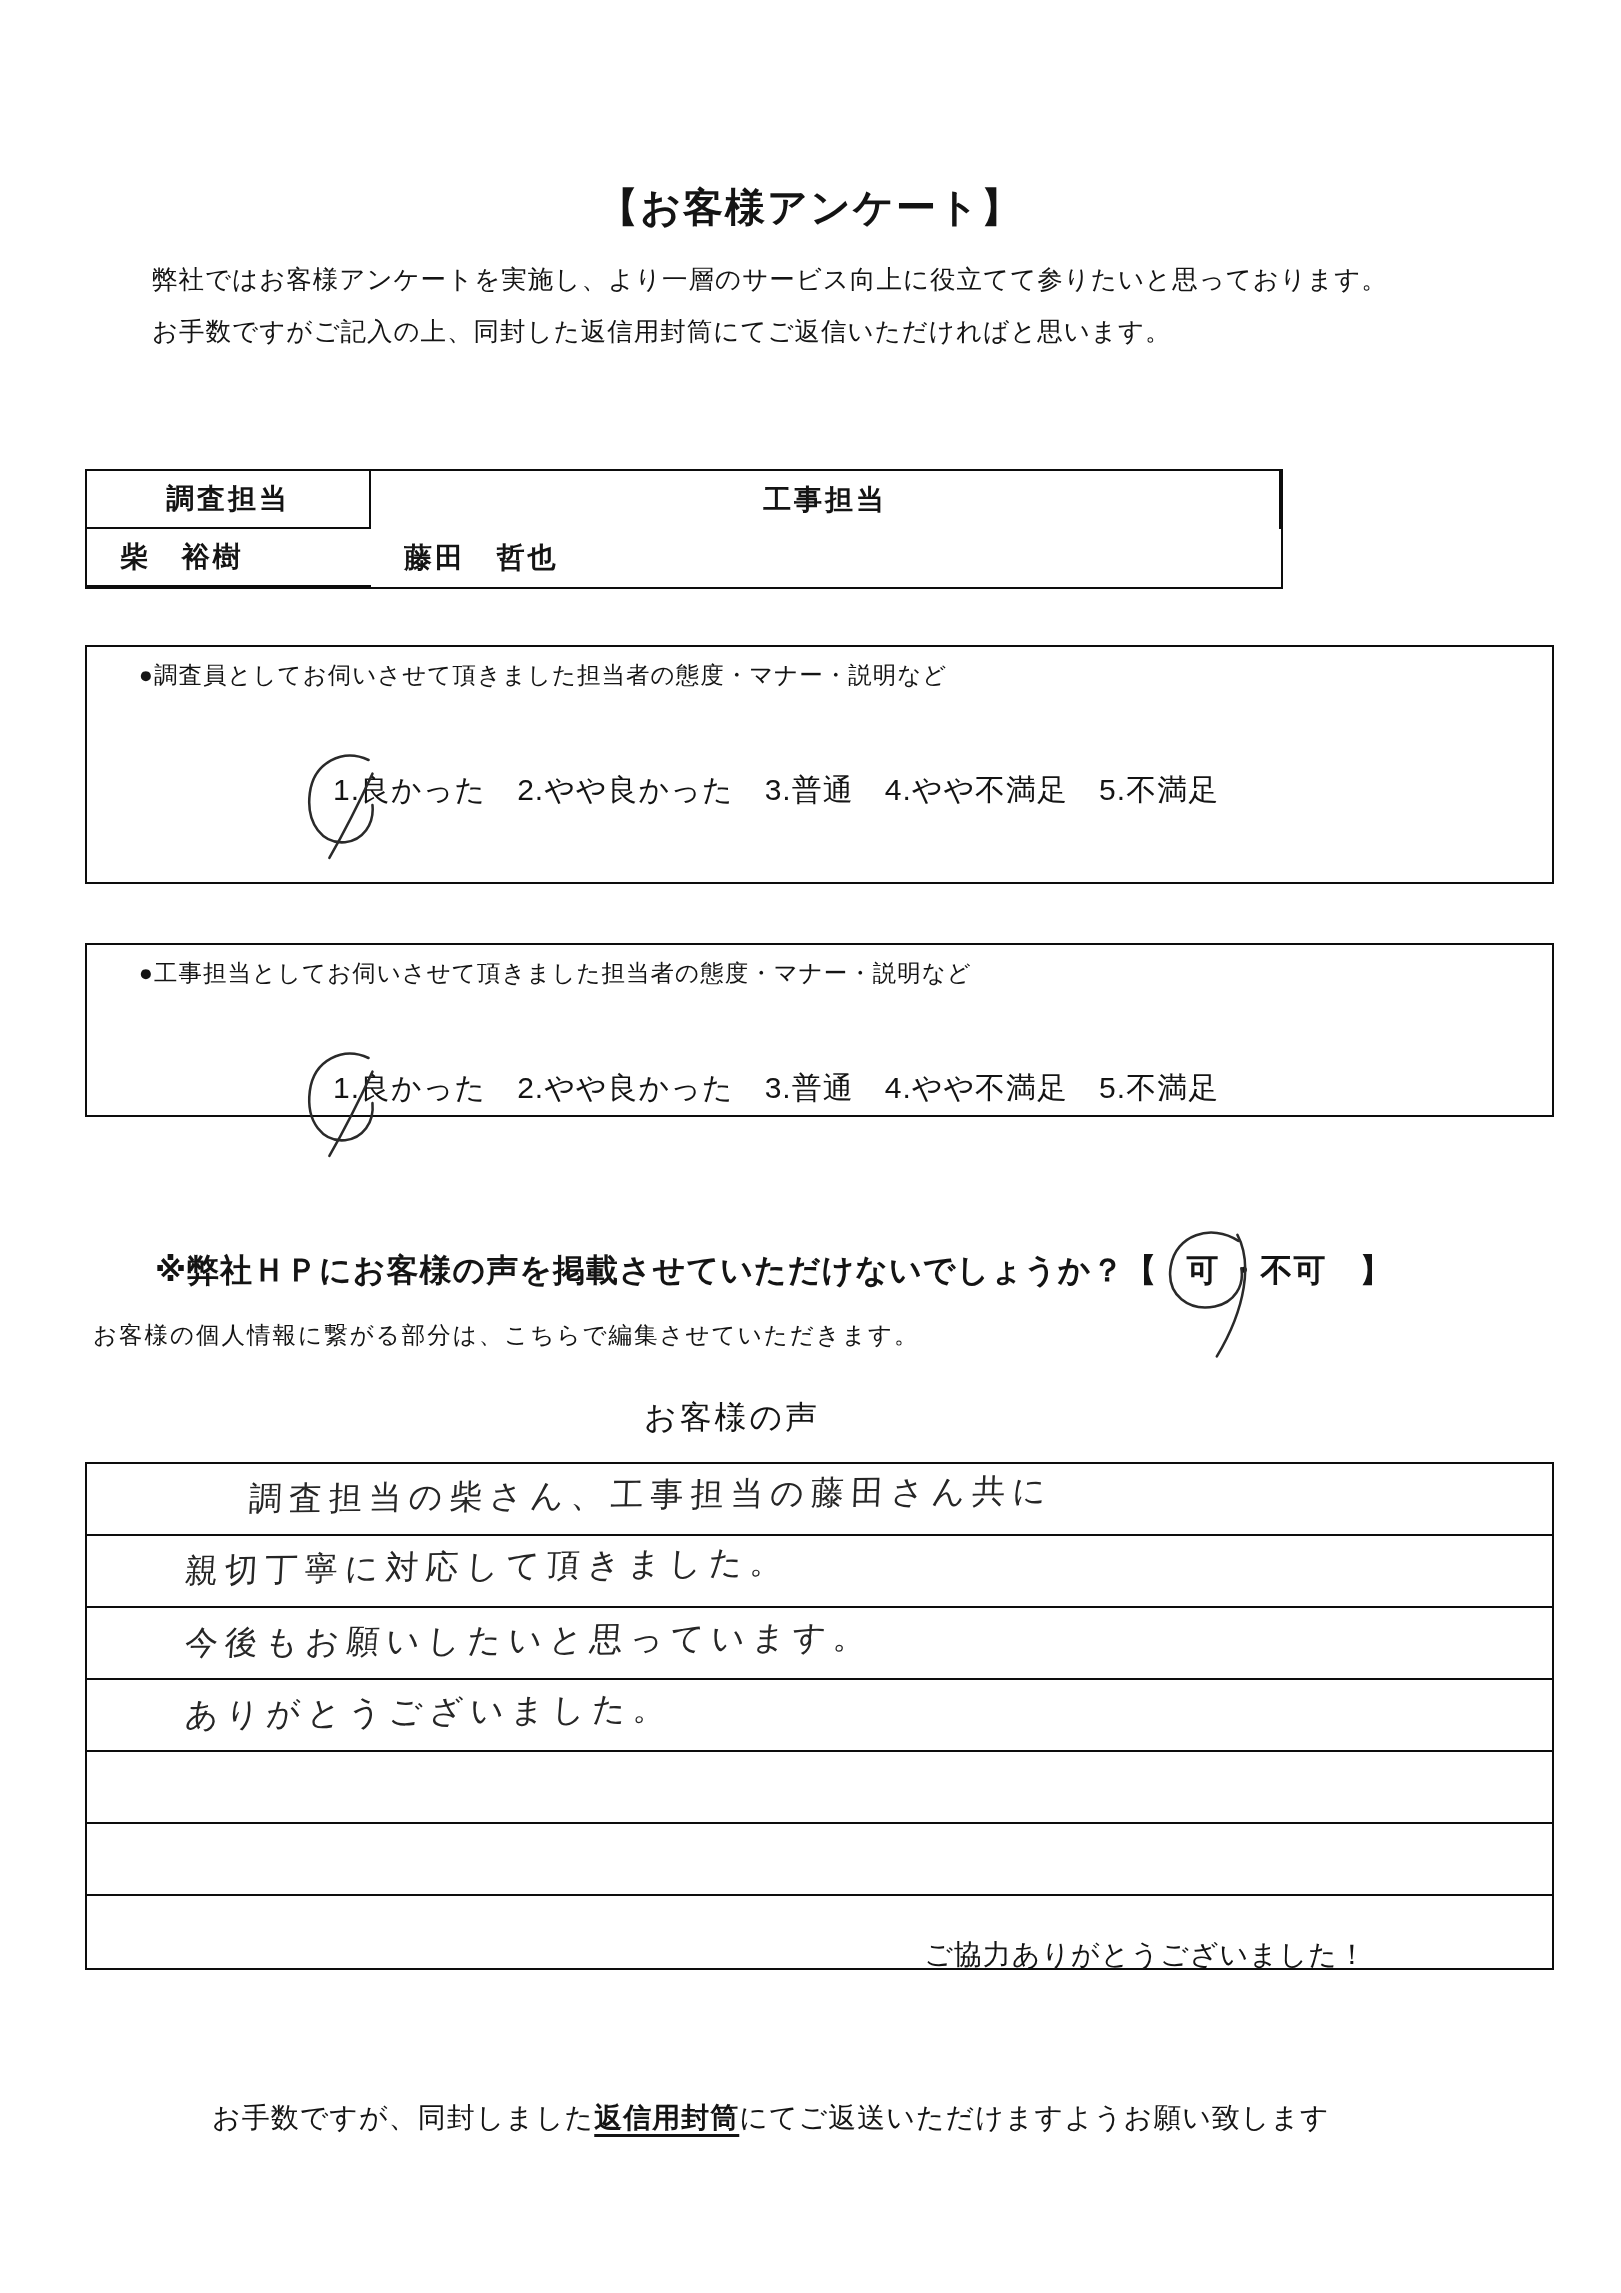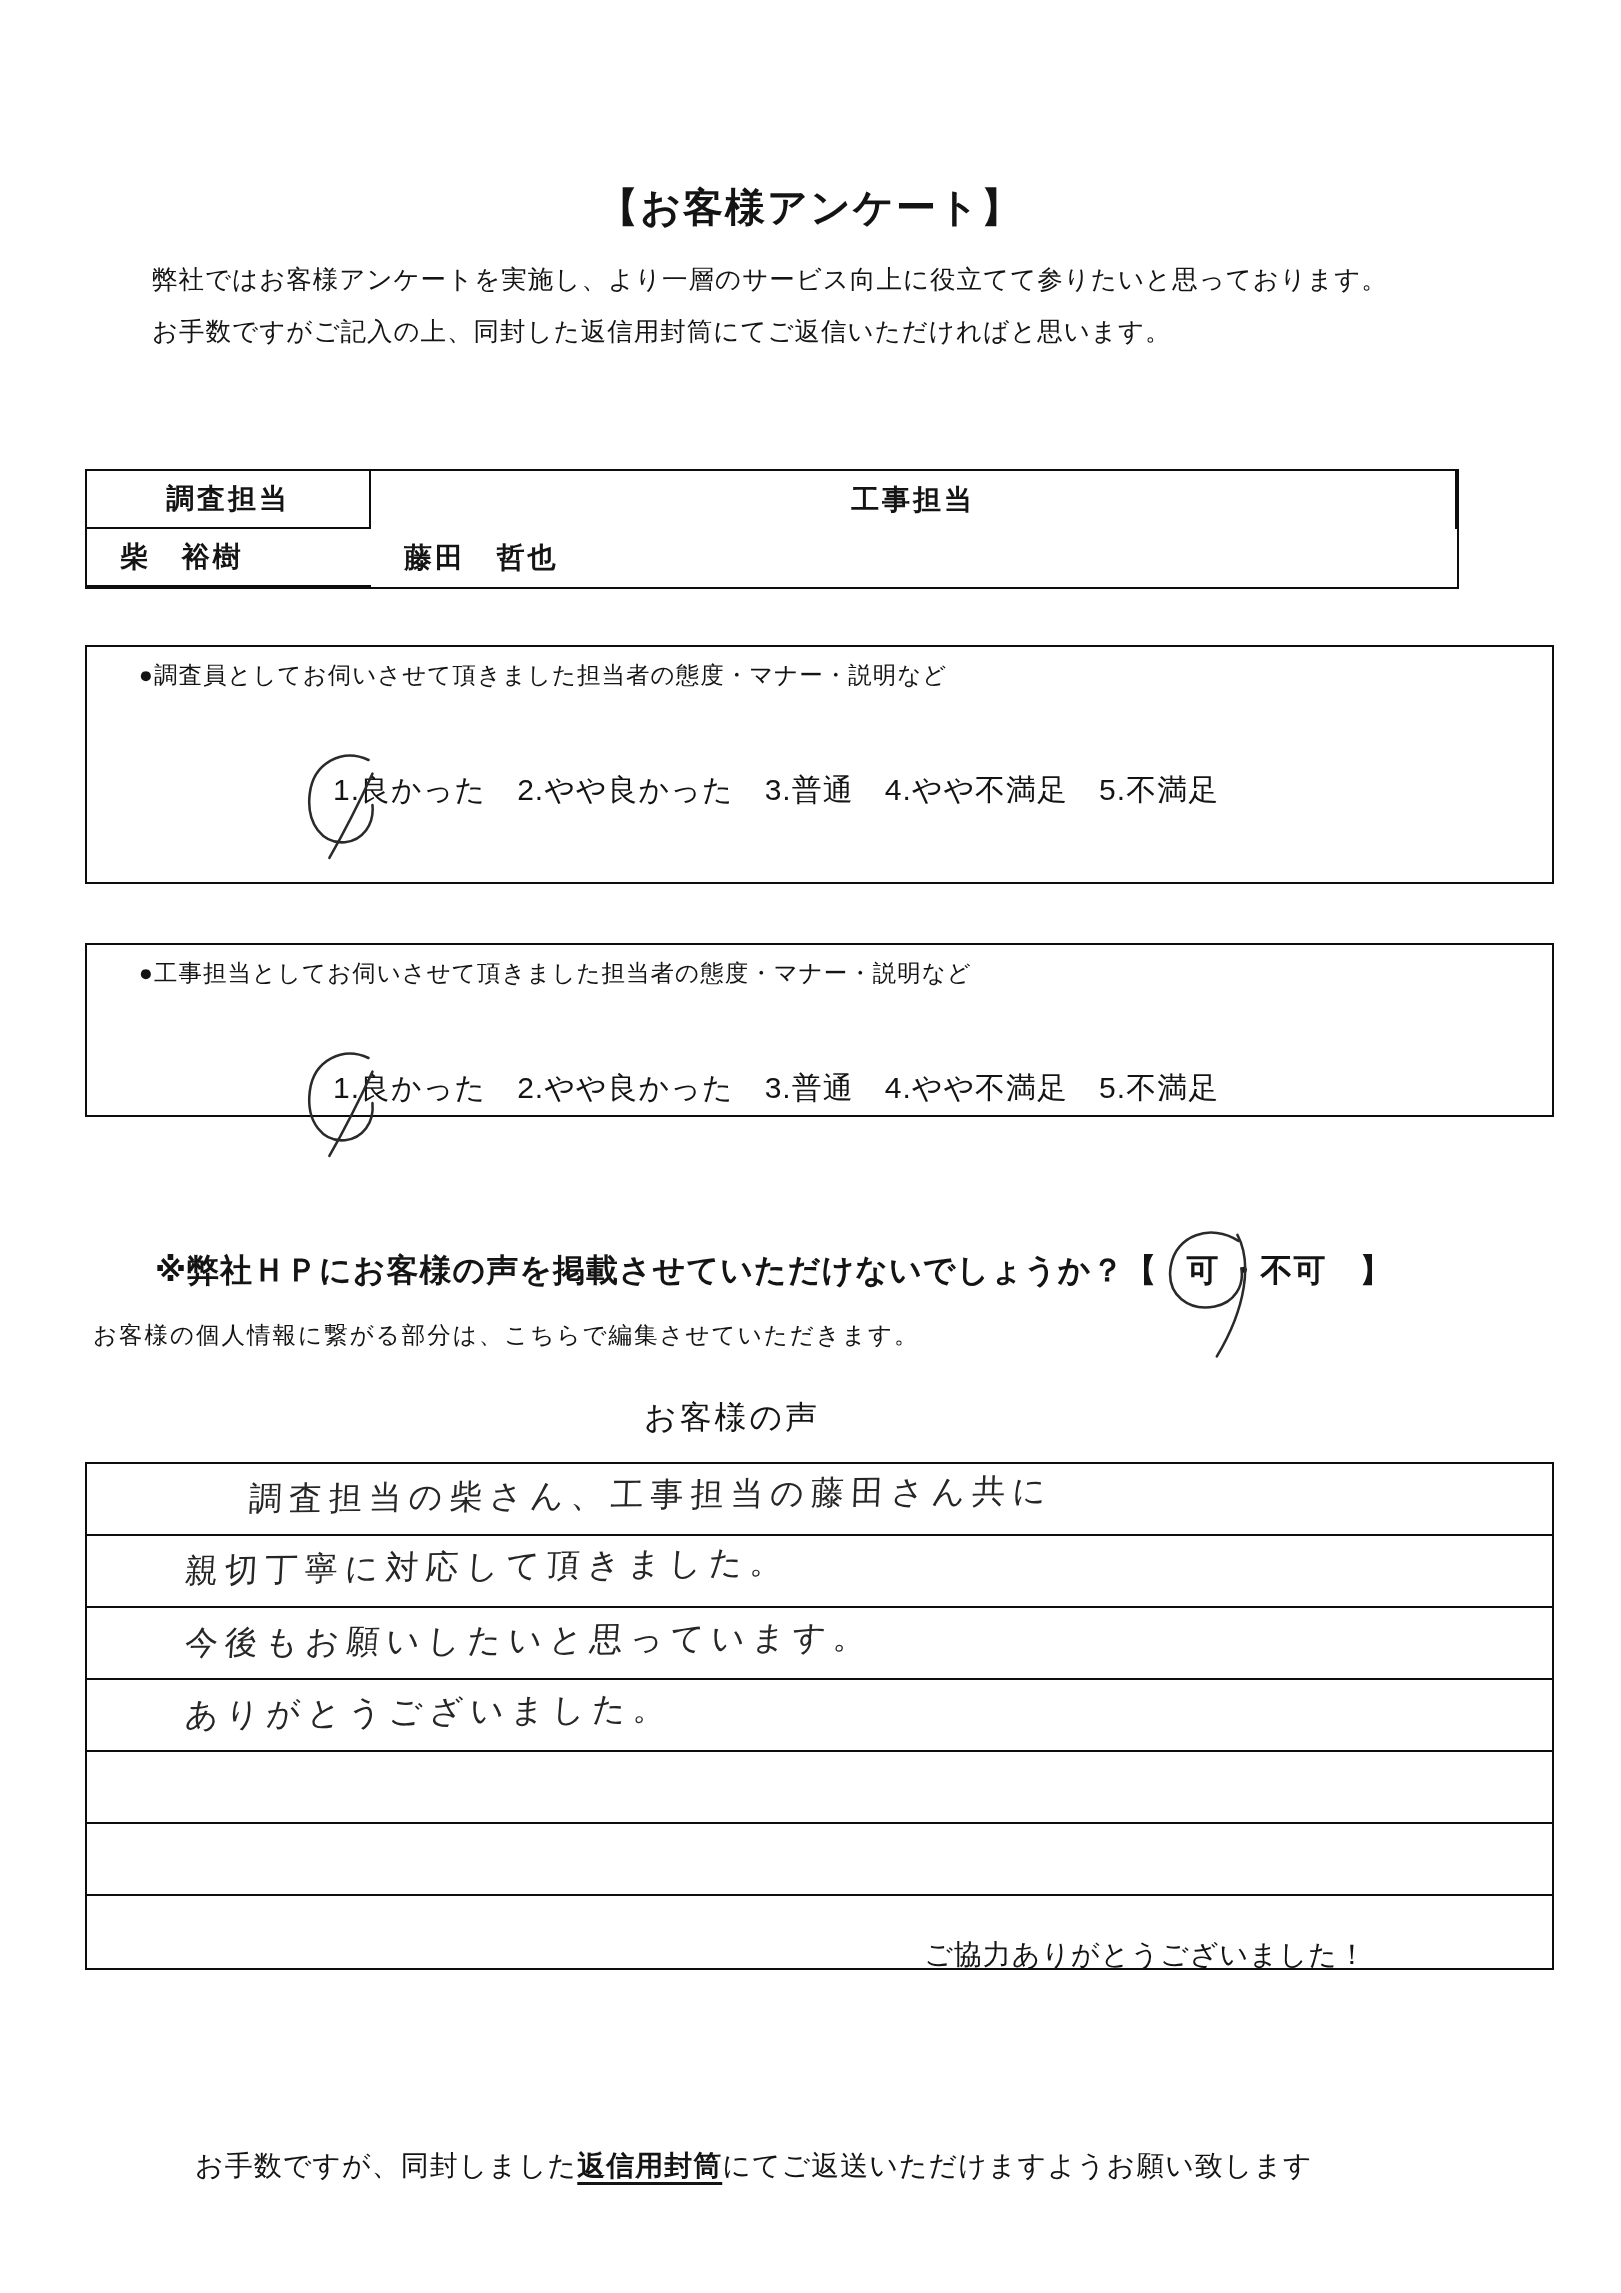--- a/index.html
+++ b/index.html
@@ -21,21 +21,21 @@
 
   
   .intro {
     position:absolute; left:152px; top:253px;
     font-size:25.5px; line-height:52px; letter-spacing:1px;
     white-space:nowrap;
   }
 
   
   .staff-table {
-    position:absolute; left:85px; top:469px; width:1374px; height:120px;
+    position:absolute; left:85px; top:469px; width:1198px; height:120px;
     border:2.9px solid #0d0d0d; box-sizing:border-box;
     display:grid; grid-template-columns:284px 1fr; grid-template-rows:1fr 1fr;
     background:#fff;
   }
   .staff-cell { display:flex; align-items:center; font-weight:bold; font-size:28px; letter-spacing:2.9px; box-sizing:border-box; }
   .staff-label { justify-content:center; border-right:2.9px solid #0d0d0d; }
   .row-top { border-bottom:2.9px solid #0d0d0d; }
   .staff-name { padding-left:33px; }
 
   
@@ -79,21 +79,21 @@
     font-size:33px; letter-spacing:6.9px; color:#262626; white-space:nowrap;
     transform:skewX(-3deg) rotate(-0.6deg); transform-origin:left center;
     font-weight:400;
   }
   .voice-row:nth-child(2) .handwriting { transform:skewX(-4deg) rotate(-0.9deg); }
   .voice-row:nth-child(3) .handwriting { transform:skewX(-5deg) rotate(-0.5deg); }
   .voice-row:nth-child(4) .handwriting { transform:skewX(-4deg) rotate(-0.8deg); }
 
   
   .footer-thanks { position:absolute; top:1936px; right:254px; font-size:28px; letter-spacing:1px; }
-  .footer-request { position:absolute; top:2099px; left:195px; font-size:28px; white-space:nowrap; letter-spacing:1px;margin-top:48px; }
+  .footer-request { position:absolute; top:2099px; left:212px; font-size:28px; white-space:nowrap; letter-spacing:1px; }
   .emph { font-weight:bold; text-decoration:underline; text-decoration-thickness:2.5px; text-underline-offset:6.9px; }
 </style>
 </head>
 <body>
 
 <div class="page">
 
   <h1 class="title">【お客様アンケート】</h1>
 
   <div class="intro">

